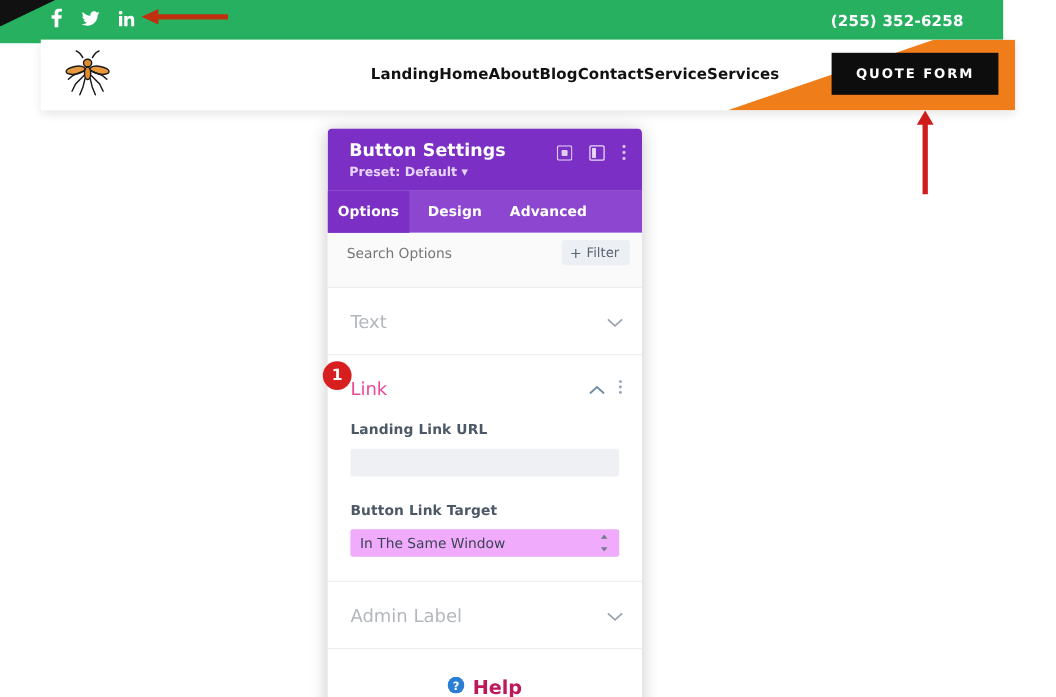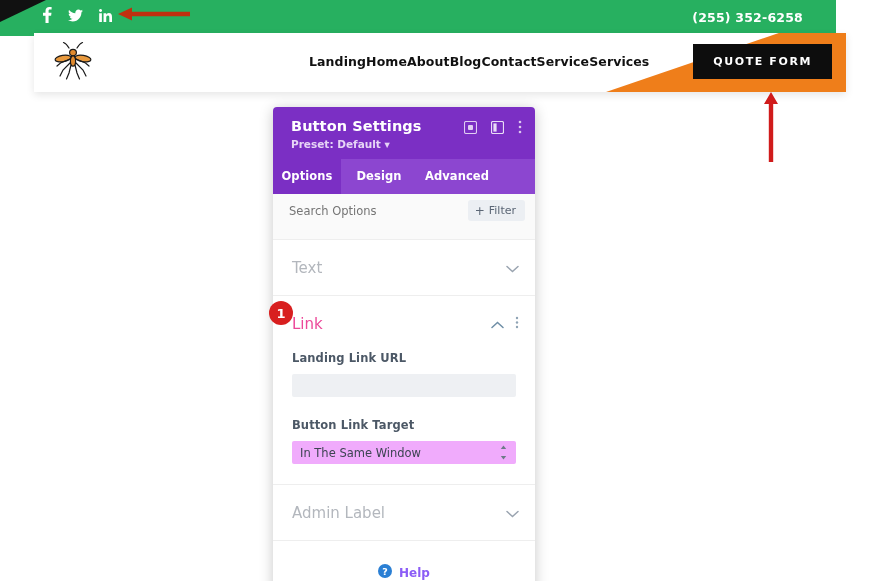--- a/index.html
+++ b/index.html
@@ -151,21 +151,21 @@
     background: #f0abfc; border-radius: 2px;
     display: flex; align-items: center; padding: 0 8px;
     font-size: 11.5px; color: #3c4452; cursor: pointer;
   }
   .stepper { position: absolute; right: 9px; top: 4px; }
 
   .help-row {
     display: flex; align-items: center; justify-content: center; gap: 7px;
     padding: 22px 0 24px 0; cursor: pointer;
   }
-  .help-text { font-size: 12px; color: #8b5cf6; font-weight: 700; }
+  .help-text { font-size: 16px; color: #be185d; font-weight: 700; }
 
   .badge-one {
     position: absolute; left: 269px; top: 301px;
     width: 24px; height: 24px; border-radius: 50%;
     background: #d81f1f; color: #ffffff;
     display: flex; align-items: center; justify-content: center;
     font-size: 13px; font-weight: 700;
     font-family: "DejaVu Sans", sans-serif;
     z-index: 20;
   }

